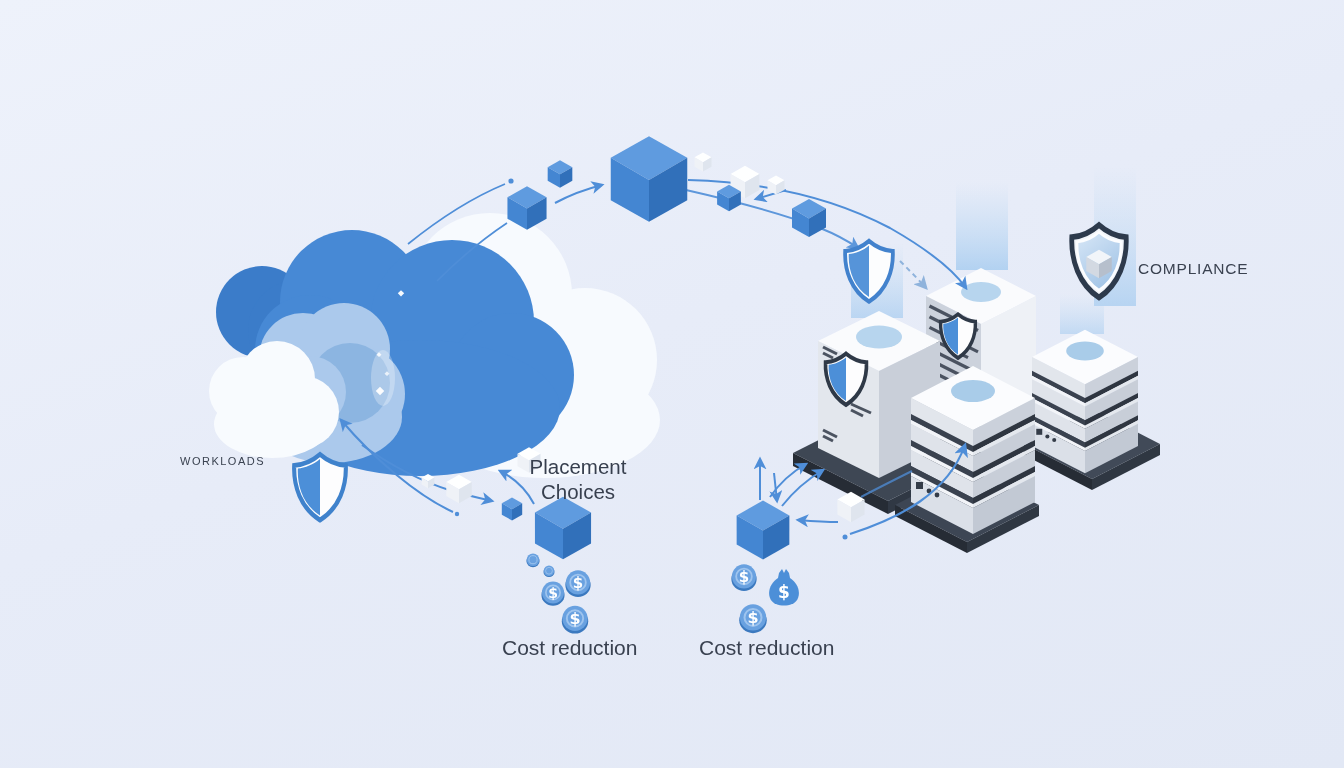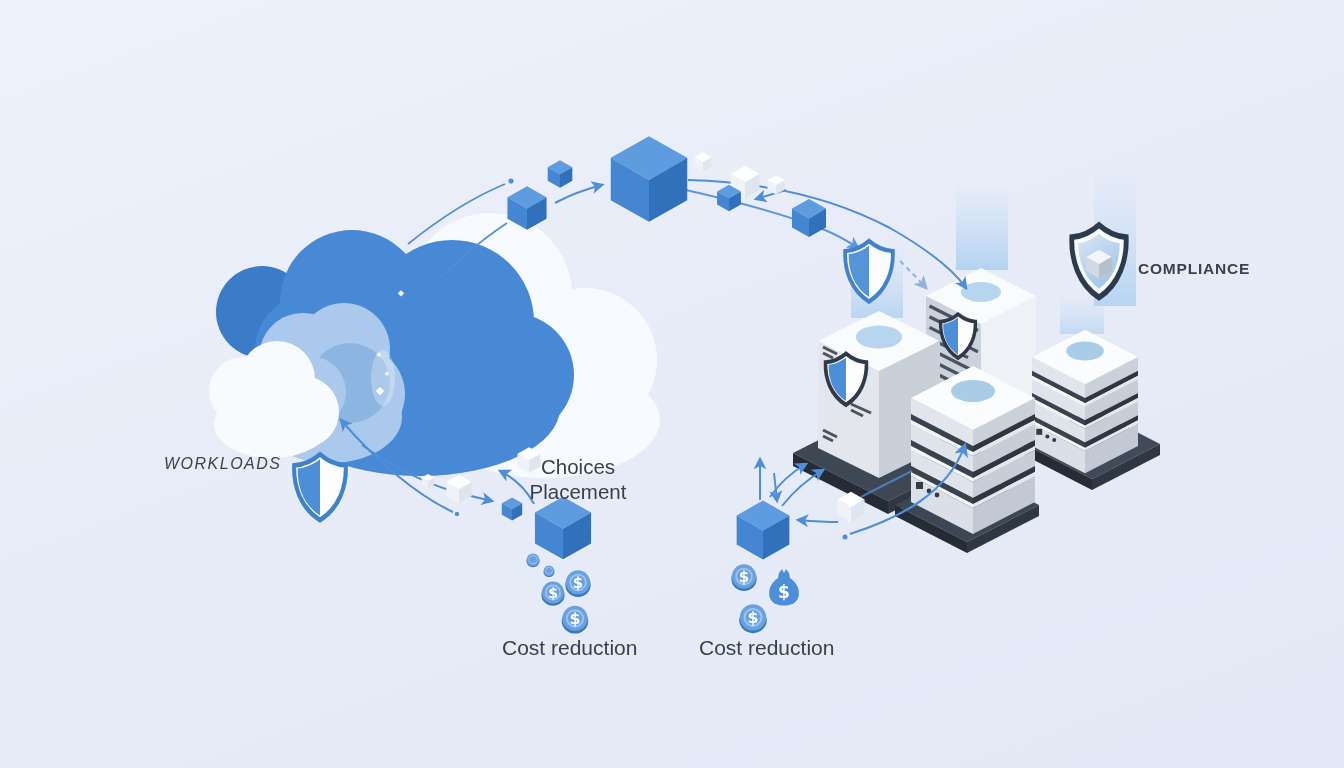--- a/index.html
+++ b/index.html
@@ -3,22 +3,22 @@
 <meta charset="utf-8">
 <style>
   html,body{margin:0;padding:0;background:#dfe5f2;}
   .stage{
     position:relative;width:1344px;height:768px;overflow:hidden;
     background:linear-gradient(160deg,#eef2fb 0%,#e7ecf8 45%,#e2e8f5 100%);
     font-family:"Liberation Sans", sans-serif;
   }
   .stage svg{position:absolute;left:0;top:0;}
   .lbl{position:absolute;color:#3a4250;white-space:nowrap;}
-  .lbl-workloads{left:164px;top:455px;font-size:16px;font-weight:500;letter-spacing:1.5px;font-style:italic;}
-  .lbl-compliance{left:1138px;top:260px;font-size:15.5px;font-weight:700;letter-spacing:0.8px;}
+  .lbl-workloads{left:180px;top:455px;font-size:11px;font-weight:500;letter-spacing:1.5px;}
+  .lbl-compliance{left:1138px;top:260px;font-size:15.5px;font-weight:400;letter-spacing:0.8px;}
   .lbl-placement{left:488px;top:455px;width:180px;text-align:center;font-size:20.5px;font-weight:500;line-height:1.2;color:#373f4e;white-space:normal;}
   .lbl-cost{font-size:21px;font-weight:400;color:#394150;}
   .lbl-cost-left{left:502px;top:636px;}
   .lbl-cost-right{left:699px;top:636px;}
   .dollar{font-family:"DejaVu Sans", sans-serif;font-weight:bold;fill:#ffffff;text-anchor:middle;}
 </style>
 </head>
 <body>
 
 <div class="stage">
@@ -278,19 +278,19 @@
     <text class="dollar" x="578" y="588" font-size="15">$</text>
     <text class="dollar" x="575" y="624" font-size="16">$</text>
     <text class="dollar" x="744" y="582" font-size="15">$</text>
     <text class="dollar" x="753" y="623" font-size="16">$</text>
     <text class="dollar" x="784" y="598" font-size="17">$</text>
   </g>
 </svg>
 
   <div class="lbl lbl-workloads">WORKLOADS</div>
   <div class="lbl lbl-placement">
+    <div>Placement</div>
     <div>Choices</div>
-    <div>Placement</div>
   </div>
   <div class="lbl lbl-compliance">COMPLIANCE</div>
   <div class="lbl lbl-cost lbl-cost-left">Cost reduction</div>
   <div class="lbl lbl-cost lbl-cost-right">Cost reduction</div>
 </div>
 
 </body></html>

